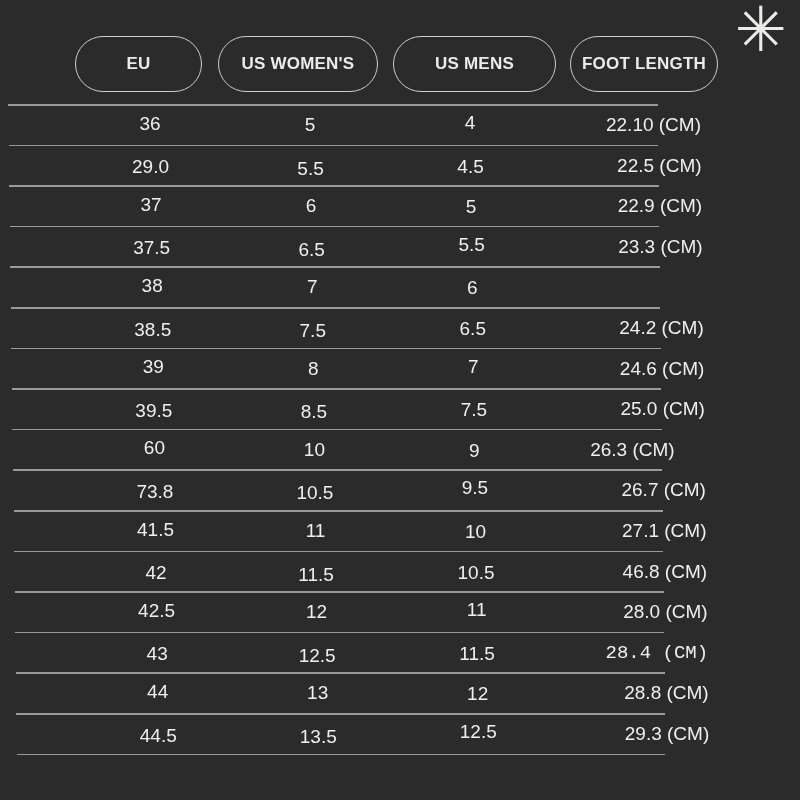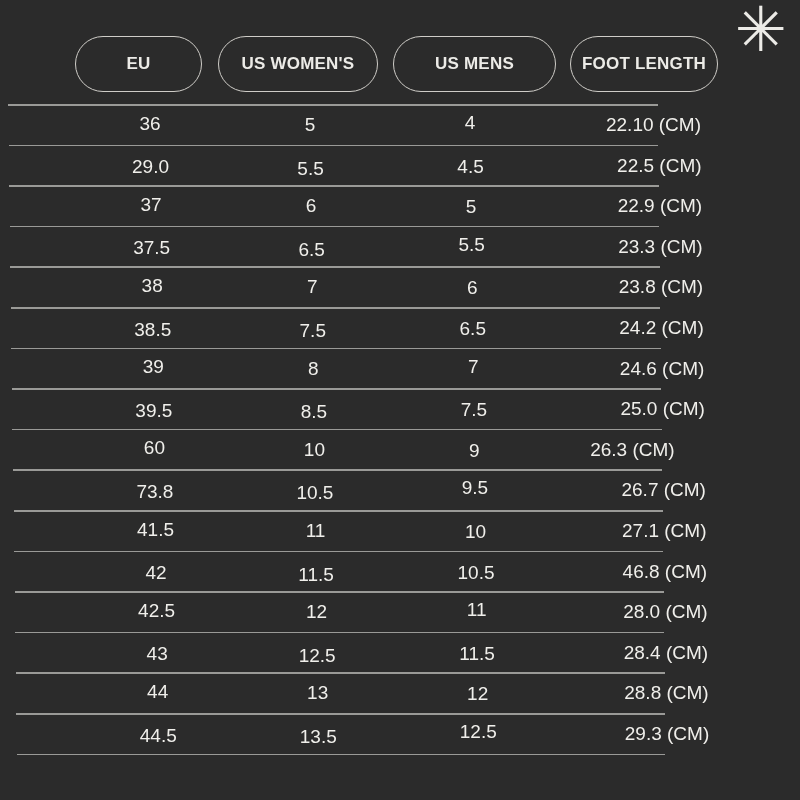--- a/index.html
+++ b/index.html
@@ -153,21 +153,20 @@
       <div class="row" style="left: 0px; top: 122.8px; width: 760px;">
         <div class="cell cell-eu" style="margin-top: 1.5px; margin-left: 1.65px;">37.5</div>
         <div class="cell cell-women" style="margin-top: 3px; margin-left: 1.65px;">6.5</div>
         <div class="cell cell-mens" style="margin-top: -2px; margin-left: 1.65px;">5.5</div>
         <div class="cell cell-foot" style="margin-top: 0px; margin-left: 1.65px;">23.3 (CM)</div>
       </div>
       <div class="row" style="left: 0px; top: 163.4px; width: 760px;">
         <div class="cell cell-eu" style="margin-top: -1.5px; margin-left: 2.2px;">38</div>
         <div class="cell cell-women" style="margin-top: 0px; margin-left: 2.2px;">7</div>
         <div class="cell cell-mens" style="margin-top: 1px; margin-left: 2.2px;">6</div>
-        <div class="cell cell-foot" style="margin-top: 0px; margin-left: 2.2px;">23.8 (CM)</div>
       </div>
       <div class="row" style="left: 0px; top: 204px; width: 760px;">
         <div class="cell cell-eu" style="margin-top: 1.5px; margin-left: 2.75px;">38.5</div>
         <div class="cell cell-women" style="margin-top: 3px; margin-left: 2.75px;">7.5</div>
         <div class="cell cell-mens" style="margin-top: 1px; margin-left: 2.75px;">6.5</div>
         <div class="cell cell-foot" style="margin-top: 0px; margin-left: 2.75px;">24.2 (CM)</div>
       </div>
       <div class="row" style="left: 0px; top: 244.6px; width: 760px;">
         <div class="cell cell-eu" style="margin-top: -1.5px; margin-left: 3.3px;">39</div>
         <div class="cell cell-women" style="margin-top: 0px; margin-left: 3.3px;">8</div>
@@ -207,21 +206,21 @@
       <div class="row" style="left: 0px; top: 488.2px; width: 760px;">
         <div class="cell cell-eu" style="margin-top: -1.5px; margin-left: 6.6px;">42.5</div>
         <div class="cell cell-women" style="margin-top: 0px; margin-left: 6.6px;">12</div>
         <div class="cell cell-mens" style="margin-top: -2px; margin-left: 6.6px;">11</div>
         <div class="cell cell-foot" style="margin-top: 0px; margin-left: 6.6px;">28.0 (CM)</div>
       </div>
       <div class="row" style="left: 0px; top: 528.8px; width: 760px;">
         <div class="cell cell-eu" style="margin-top: 1.5px; margin-left: 7.15px;">43</div>
         <div class="cell cell-women" style="margin-top: 3px; margin-left: 7.15px;">12.5</div>
         <div class="cell cell-mens" style="margin-top: 1px; margin-left: 7.15px;">11.5</div>
-        <div class="cell cell-foot" style="margin-top: 0px; margin-left: 7.15px;">28.4 (CM)</div>
+        <div class="cell cell-foot" style="margin-top: 0px; margin-left: 7.15px; font-family: Liberation Mono, monospace;">28.4 (CM)</div>
       </div>
       <div class="row" style="left: 0px; top: 569.4px; width: 760px;">
         <div class="cell cell-eu" style="margin-top: -1.5px; margin-left: 7.7px;">44</div>
         <div class="cell cell-women" style="margin-top: 0px; margin-left: 7.7px;">13</div>
         <div class="cell cell-mens" style="margin-top: 1px; margin-left: 7.7px;">12</div>
         <div class="cell cell-foot" style="margin-top: 0px; margin-left: 7.7px;">28.8 (CM)</div>
       </div>
       <div class="row" style="left: 0px; top: 610px; width: 760px;">
         <div class="cell cell-eu" style="margin-top: 1.5px; margin-left: 8.25px;">44.5</div>
         <div class="cell cell-women" style="margin-top: 3px; margin-left: 8.25px;">13.5</div>

